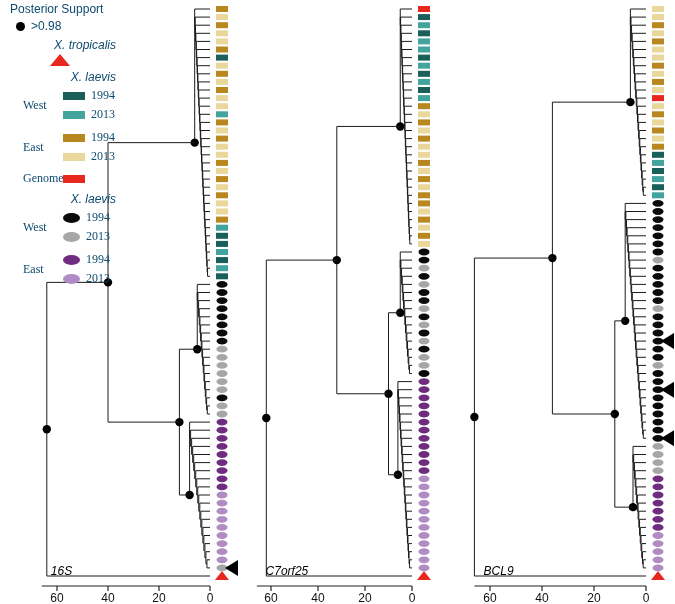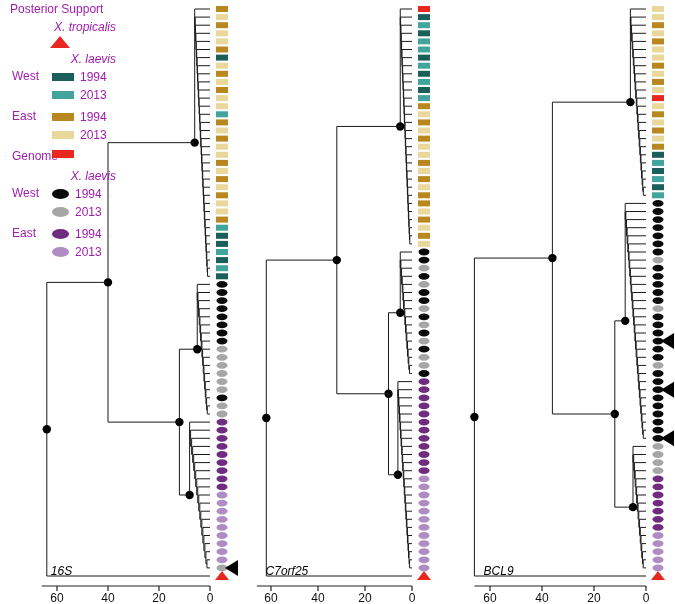--- a/index.html
+++ b/index.html
@@ -1,42 +1,46 @@
 <!DOCTYPE html>
 <html><head>
 <meta charset="utf-8">
 <style>
   html,body{margin:0;padding:0;background:#fff;}
   .wrap{position:relative;width:675px;height:604px;background:#fff;overflow:hidden;
-        font-family:"Liberation Sans",sans-serif;color:#a21caf;}
+        font-family:"Liberation Sans",sans-serif;color:#0c4a6e;}
   svg.panel{position:absolute;top:0;}
   
   .legend{position:absolute;left:4px;top:2px;width:152px;z-index:2;}
   .lg-title{font-size:12px;padding-left:6px;margin-bottom:3px;}
   .lg-row{display:flex;align-items:center;gap:6px;font-size:12px;margin:1px 0;}
   .lg-support{padding-left:12px;margin:2px 0 5px;}
   .dot{width:9px;height:9px;border-radius:50%;display:inline-block;background:#000;}
   .lg-species{font-style:italic;font-size:12px;text-align:right;width:112px;margin:4px 0 2px;}
   .tri-row{width:112px;display:flex;justify-content:center;margin:0 0 4px;}
   .tri{width:20px;height:12px;display:inline-block;clip-path:polygon(50% 0,100% 100%,0 100%);}
-  .lg-group{display:flex;align-items:flex-start;gap:6px;margin:3px 0 6px;padding-left:8px;font-size:12px;}
+  .lg-group{display:flex;align-items:center;gap:6px;margin:3px 11px 6px;padding-left:8px;font-size:12px;font-family:Liberation Serif, serif;}
   .grp{width:34px;}
   .entries{display:flex;flex-direction:column;gap:2px;}
   .sw{width:22px;height:8px;display:inline-block;}
   .sw.ell{width:17px;height:10px;border-radius:50%;}
   .yr{font-size:12px;}
 </style>
 </head>
 <body>
 
 <div class="wrap">
 
   <div class="legend">
     <div class="lg-title">Posterior Support</div>
 
+    <div class="lg-row lg-support">
+      <span class="dot" style="background: rgb(0, 0, 0);"></span>
+      <span>&gt;0.98</span>
+    </div>
 
     <div class="lg-species">X. tropicalis</div>
     <div class="tri-row">
       <span class="tri" style="background: rgb(232, 40, 30);"></span>
     </div>
 
     <div class="lg-species">X. laevis</div>
 
     <div class="lg-group">
       <span class="grp">West</span>

